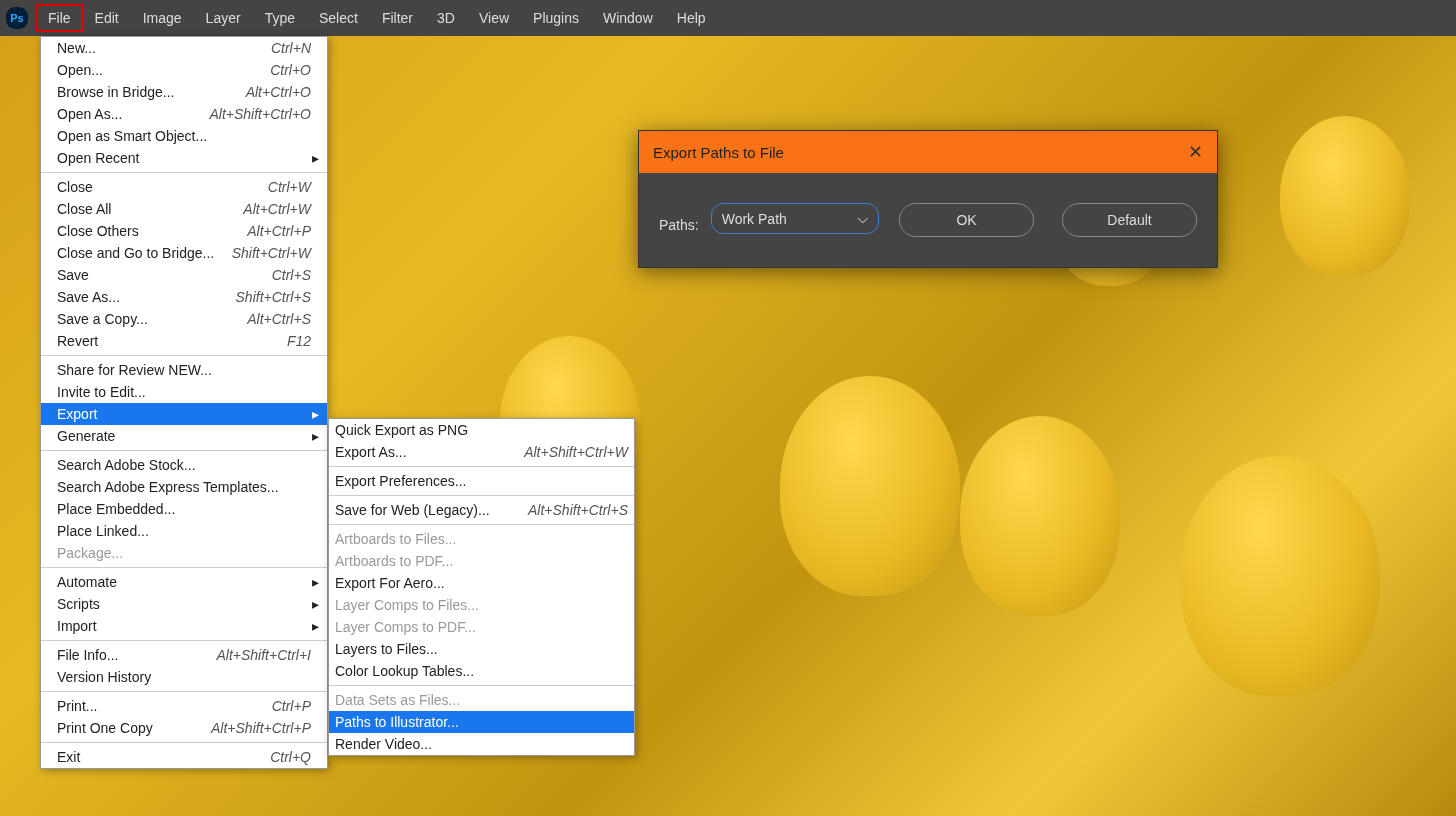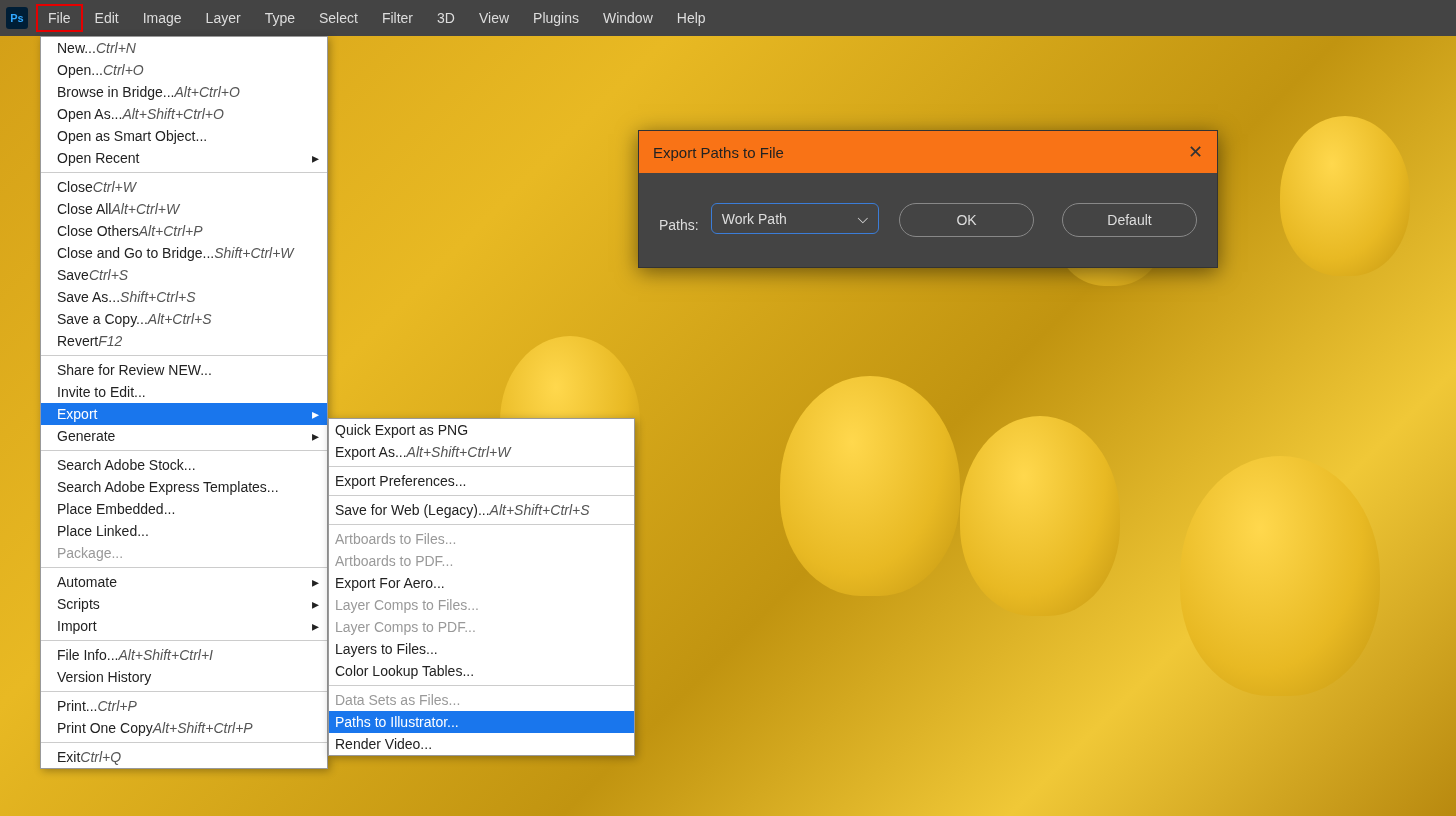--- a/index.html
+++ b/index.html
@@ -1,38 +1,38 @@
 <!DOCTYPE html>
 <html><head>
 <meta charset="utf-8">
 <style>
 * { margin: 0; padding: 0; box-sizing: border-box; font-family: -apple-system, "Segoe UI", Arial, sans-serif; }
 body { width: 1456px; height: 816px; overflow: hidden; background: #444; position: relative; }
 .menubar { background: #444; height: 36px; display: flex; align-items: center; padding: 0 6px; position: relative; z-index: 10; }
-.ps-logo { width: 22px; height: 22px; background: #001e36; border-radius: 3px; display: flex; align-items: center; justify-content: center; color: #31a8ff; font-size: 11px; font-weight: bold; margin-right: 8px; }
+.ps-logo { width: 22px; height: 22px; background: #001e36; border-radius: 9px; display: flex; align-items: center; justify-content: center; color: #31a8ff; font-size: 11px; font-weight: bold; margin-right: 8px; }
 .menu-item { color: #ddd; padding: 6px 12px; font-size: 14px; cursor: pointer; }
 .menu-item.active { border: 2px solid #e60000; padding: 4px 10px; }
 .canvas-bg { position: absolute; top: 36px; left: 0; right: 0; bottom: 0; background: linear-gradient(135deg, #d4a017 0%, #e8b923 30%, #c19410 60%, #f0c837 80%, #b8890f 100%); }
 .tulip { position: absolute; border-radius: 50% 50% 45% 45%; background: radial-gradient(ellipse at 40% 30%, #ffd84d, #e8b923 60%, #c19410); }
 .dropdown { position: absolute; top: 36px; left: 40px; width: 288px; background: #fff; border: 1px solid #999; box-shadow: 2px 2px 8px rgba(0,0,0,0.3); z-index: 20; font-size: 14px; }
-.menu-row { display: flex; padding: 3px 16px; cursor: pointer; color: #222; position: relative; }
+.menu-row { display: flex; justify-content: space-between; padding: 3px 16px; cursor: pointer; color: #222; position: relative; }
 .menu-row.selected { background: #1976ed; color: #fff; }
 .menu-row.disabled { color: #999; }
 .menu-row .shortcut { color: #555; font-style: italic; }
 .menu-row .arrow { position: absolute; right: 8px; }
 .menu-sep { height: 1px; background: #ccc; margin: 3px 0; }
 .submenu { position: absolute; top: 418px; left: 328px; width: 307px; background: #fff; border: 1px solid #999; box-shadow: 2px 2px 8px rgba(0,0,0,0.3); z-index: 21; font-size: 14px; }
 .submenu .menu-row { padding: 3px 6px; }
 .dialog { position: absolute; top: 130px; left: 638px; width: 580px; background: #444; border: 1px solid #333; box-shadow: 0 4px 20px rgba(0,0,0,0.5); z-index: 30; }
 .dialog-title { background: #f97316; padding: 10px 14px; display: flex; justify-content: space-between; align-items: center; font-size: 15px; color: #222; }
 .dialog-close { font-size: 18px; cursor: pointer; color: #333; }
 .dialog-body { padding: 30px 20px; display: flex; align-items: flex-start; gap: 20px; }
 .dialog-left { flex: 1; display: flex; align-items: center; gap: 12px; }
 .dialog-label { color: #ddd; font-size: 14px; margin-top: 13px; }
-.dialog-select { flex: 1; background: #444; border: 1px solid #3b7dd8; color: #ddd; padding: 6px 10px; font-size: 14px; display: flex; justify-content: space-between; align-items: center; border-radius: 6px; }
+.dialog-select { flex: 1; background: #444; border: 1px solid #3b7dd8; color: #ddd; padding: 6px 10px; font-size: 14px; display: flex; justify-content: space-between; align-items: center; border-radius: 12px; }
 .dialog-buttons { display: flex; gap: 28px; }
 .dlg-btn { width: 135px; padding: 8px 0; border: 1px solid #888; border-radius: 18px; background: transparent; color: #ddd; font-size: 14px; text-align: center; cursor: pointer; }
 </style>
 </head>
 <body>
 
 <div class="menubar">
   <div class="ps-logo">Ps</div>
   <div class="menu-item active">File</div>
   <div class="menu-item">Edit</div>

